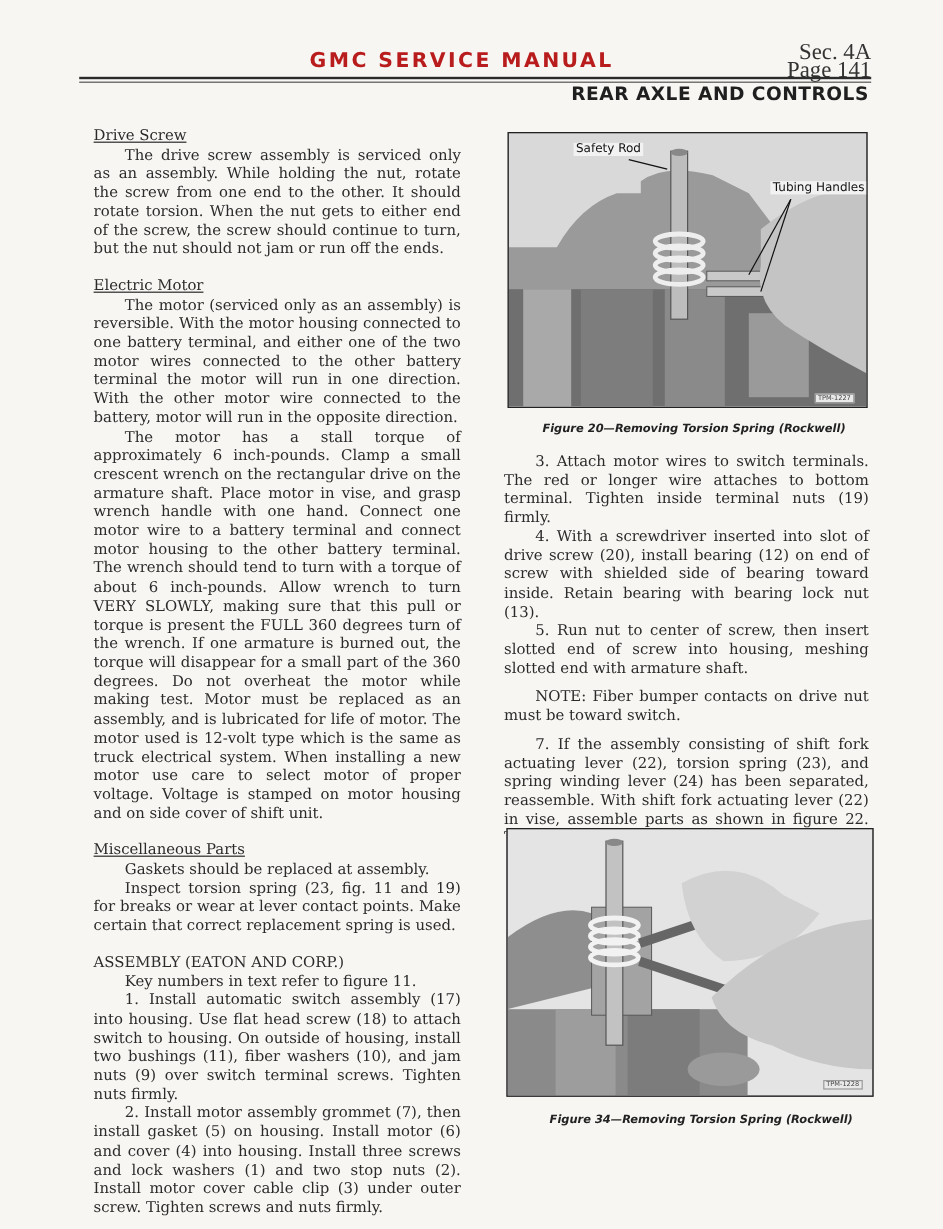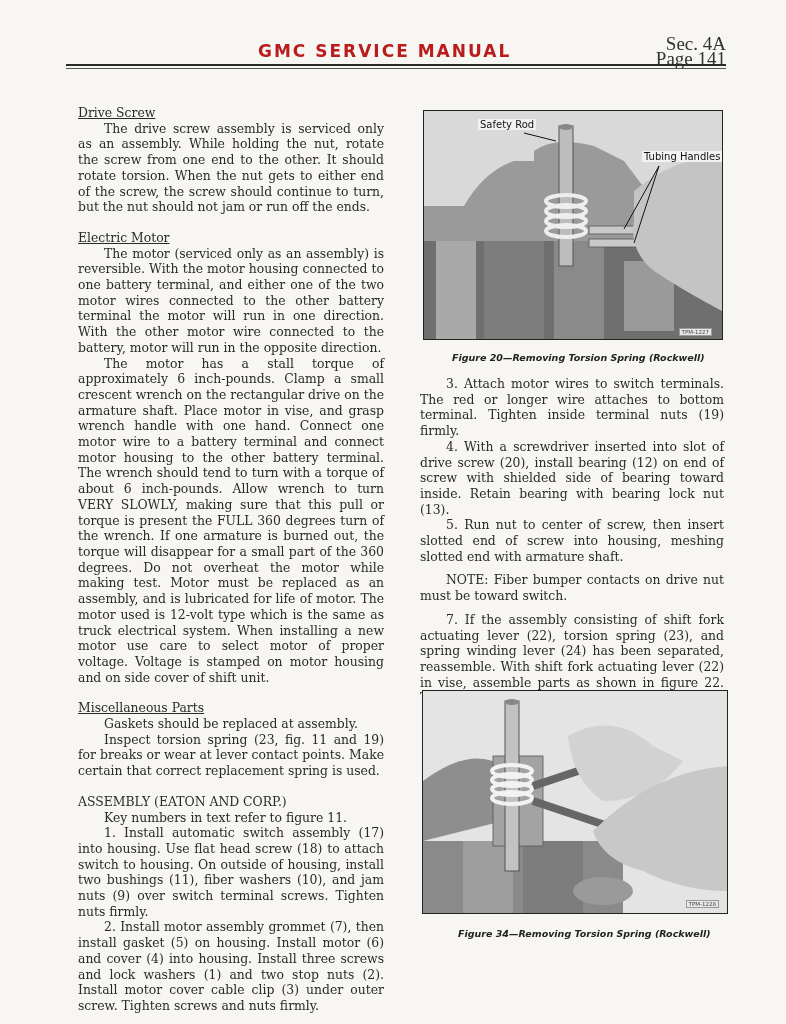--- a/index.html
+++ b/index.html
@@ -54,20 +54,21 @@
 </style>
 </head>
 <body>
 
 <div class="page-header">
   <div class="manual-title">GMC SERVICE MANUAL</div>
   <div class="sec-label">Sec. 4A</div>
   <div class="page-label">Page 141</div>
   <div class="rule-thick"></div>
   <div class="rule-thin"></div>
+  <div class="section-title">REAR AXLE AND CONTROLS</div>
 </div>
 
 <div class="col col-left">
   <span class="subhead">Drive Screw</span>
   <p>The drive screw assembly is serviced only as an assembly. While holding the nut, rotate the screw from one end to the other. It should rotate torsion. When the nut gets to either end of the screw, the screw should continue to turn, but the nut should not jam or run off the ends.</p>
   <div class="gap"></div>
 
   <span class="subhead">Electric Motor</span>
   <p>The motor (serviced only as an assembly) is reversible. With the motor housing connected to one battery terminal, and either one of the two motor wires connected to the other battery terminal the motor will run in one direction. With the other motor wire connected to the battery, motor will run in the opposite direction.</p>
   <p>The motor has a stall torque of approximately 6 inch-pounds. Clamp a small crescent wrench on the rectangular drive on the armature shaft. Place motor in vise, and grasp wrench handle with one hand. Connect one motor wire to a battery terminal and connect motor housing to the other battery terminal. The wrench should tend to turn with a torque of about 6 inch-pounds. Allow wrench to turn VERY SLOWLY, making sure that this pull or torque is present the FULL 360 degrees turn of the wrench. If one armature is burned out, the torque will disappear for a small part of the 360 degrees. Do not overheat the motor while making test. Motor must be replaced as an assembly, and is lubricated for life of motor. The motor used is 12-volt type which is the same as truck electrical system. When installing a new motor use care to select motor of proper voltage. Voltage is stamped on motor housing and on side cover of shift unit.</p>

